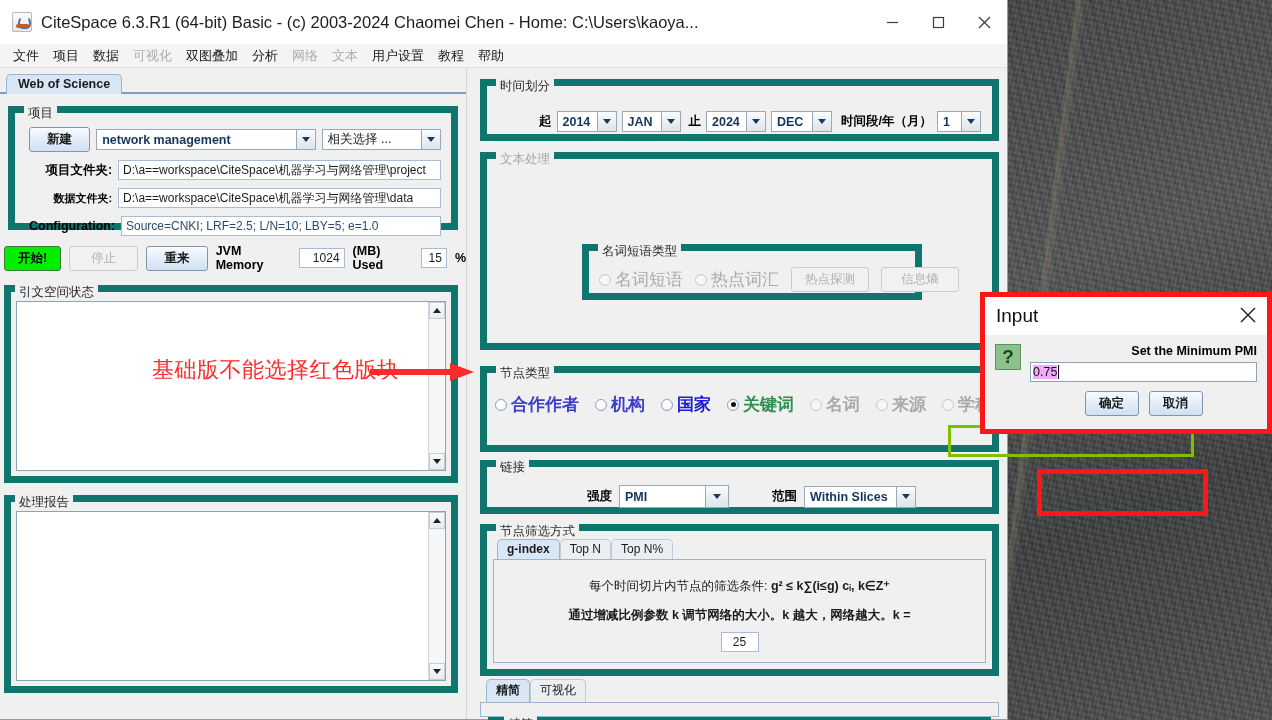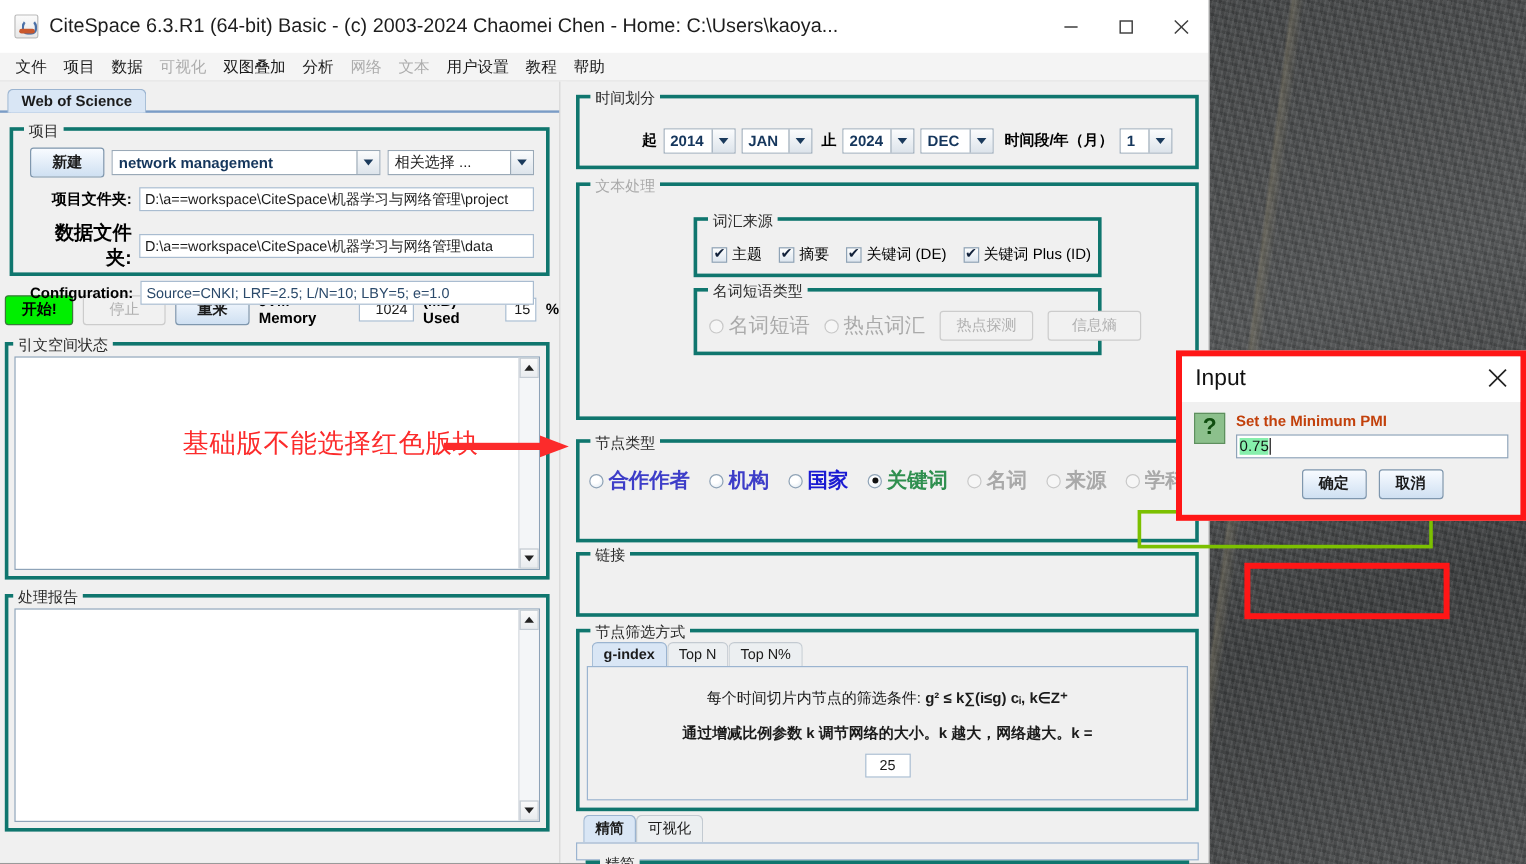--- a/index.html
+++ b/index.html
@@ -97,21 +97,21 @@
   }
   .tab {
     font-size:12.5px; font-weight:bold; color:#1b1b1b;
     background:#d9e6f5; border:1px solid #9bb4d0; border-bottom:none;
     border-radius:5px 5px 0 0; padding:2px 11px 3px 11px;
     position:relative; z-index:2;
   }
 
   
   .group {
-    border:3px solid #0f766e; margin:0; position:relative;
+    border:7px solid #0f766e; margin:0; position:relative;
     background:transparent;
   }
   .group > .gtitle {
     position:absolute; top:-8px; left:9px; background:#f0f0f0;
     padding:0 4px; font-size:12.5px; color:#2b2b2b; white-space:nowrap;
   }
   .group.dim > .gtitle { color:#a9a9a9; }
 
   
   .btn {
@@ -226,26 +226,26 @@
     height:38px; background:#ffffff; flex:0 0 auto; display:flex; align-items:center;
     padding:0 8px 0 11px; justify-content:space-between;
   }
   #dlg-title { font-size:19px; color:#111; }
   #dlg-body { flex:1 1 auto; padding:9px 10px 6px 10px; display:flex; gap:9px; }
   .qmark {
     width:26px;height:26px;flex:0 0 26px; background:#8cc08c; border:1px solid #5e8f5e;
     color:#0f4d0f; font-size:19px; font-weight:bold; display:flex;
     align-items:center; justify-content:center;
   }
-  #dlg-label { font-size:12.5px; font-weight:bold; color:#c2410c; margin-bottom:4px;}
+  #dlg-label { font-size:12.5px; font-weight:bold; color:#000000; margin-bottom:4px;text-align:right;}
   #dlg-input {
     background:#ffffff; border:1px solid #8ea3b8; height:20px; display:flex; align-items:center;
     padding:0 2px; font-size:12.5px;
   }
-  #dlg-input .sel { background:#86efac; color:#111; }
+  #dlg-input .sel { background:#f0abfc; color:#111; }
   #dlg-input .caret { width:1px; height:14px; background:#111; margin-left:1px; }
   #dlg-btns { display:flex; gap:10px; justify-content:center; margin-top:9px; }
   #dlg-btns .btn { min-width:54px; }
 </style>
 </head>
 <body>
 
 <div id="desktop"></div>
 
 <div id="app-window">
@@ -313,21 +313,21 @@
               </div>
           </div>
         </div>
 
         <div class="row" style="padding:8px 10px 0 14px; gap:6px;">
           <div style="width:86px; text-align:right; font-weight:bold; font-size:12.5px;">项目文件夹:</div>
           <div class="tf" style="width:334px;">D:\a==workspace\CiteSpace\机器学习与网络管理\project</div>
         </div>
 
         <div class="row" style="padding:8px 10px 0 14px; gap:6px;">
-          <div style="width:86px; text-align:right; font-weight:bold; font-size:16px;">数据文件夹:</div>
+          <div style="width:86px; text-align:right; font-weight:bold; font-size:11px;">数据文件夹:</div>
           <div class="tf" style="width:334px;">D:\a==workspace\CiteSpace\机器学习与网络管理\data</div>
         </div>
 
         <div class="row" style="padding:8px 10px 0 14px; gap:6px;">
           <div style="width:86px; text-align:right; font-weight:bold; font-size:12.5px;">Configuration:</div>
           <div class="tf" style="width:334px; color:#2b4a6b;">Source=CNKI; LRF=2.5; L/N=10; LBY=5; e=1.0</div>
         </div>
       </div>
 
       <div class="row" style="padding:14px 0 0 4px; gap:8px;">
@@ -413,41 +413,20 @@
             <div class="carrow">
                 <i></i>
               </div>
           </div>
         </div>
       </div>
 
       <div class="group dim" style="position:absolute; left:8px; top:84px; right:8px; height:198px;">
         <div class="gtitle">文本处理</div>
 
-        <div class="group" style="position:absolute; left:95px; top:26px; width:340px; height:50px;">
-          <div class="gtitle" style="background:#f0f0f0;">词汇来源</div>
-          <div class="row" id="term-source-options" style="position:absolute; left:12px; top:20px; gap:14px;">
-              <div class="check on">
-                <span class="box"></span>
-                <span>主题</span>
-              </div>
-              <div class="check on">
-                <span class="box"></span>
-                <span>摘要</span>
-              </div>
-              <div class="check on">
-                <span class="box"></span>
-                <span>关键词 (DE)</span>
-              </div>
-              <div class="check on">
-                <span class="box"></span>
-                <span>关键词 Plus (ID)</span>
-              </div>
-            </div>
-        </div>
 
         <div class="group" style="position:absolute; left:95px; top:85px; width:340px; height:56px;">
           <div class="gtitle" style="background:#f0f0f0;">名词短语类型</div>
           <div class="row" id="noun-phrase-row" style="position:absolute; left:10px; top:16px; gap:12px;">
               <div class="radio dis" style="color: rgb(170, 170, 170);">
                 <span class="dot"></span>
                 <span>名词短语</span>
               </div>
               <div class="radio dis" style="color: rgb(170, 170, 170);">
                 <span class="dot"></span>
@@ -489,20 +468,36 @@
             <div class="radio dis" style="color: rgb(169, 169, 169); font-weight: bold;">
               <span class="dot"></span>
               <span>学科</span>
             </div>
           </div>
       </div>
       <div class="hl-green" style="left: 476px; top: 357px; width: 246px; height: 32px; border-color: rgb(124, 192, 0);"></div>
 
       <div class="group" style="position:absolute; left:8px; top:392px; right:8px; height:54px;">
         <div class="gtitle">链接</div>
+        <div class="row" style="position:absolute; left:100px; top:18px; gap:7px;">
+          <div style="font-size:12.5px; font-weight:bold;">强度</div>
+          <div class="combo" style="width:110px; height:23px;">
+            <div class="cval">PMI</div>
+            <div class="carrow" style="width:23px; flex:0 0 23px;">
+                <i></i>
+              </div>
+          </div>
+          <div style="font-size:12.5px; font-weight:bold; margin-left:36px;">范围</div>
+          <div class="combo" style="width:112px; height:22px;">
+            <div class="cval">Within Slices</div>
+            <div class="carrow">
+                <i></i>
+              </div>
+          </div>
+        </div>
       </div>
       <div class="hl-red" style="left: 565px; top: 401px; width: 171px; height: 47px; border-color: rgb(255, 22, 22);"></div>
 
       <div class="group" style="position:absolute; left:8px; top:456px; right:8px; height:152px;">
         <div class="gtitle">节点筛选方式</div>
         <div class="itabs" id="node-selection-tabs" style="position:absolute; left:6px; top:7px;">
             <div class="itab">g-index</div>
             <div class="itab inactive">Top N</div>
             <div class="itab inactive">Top N%</div>
           </div>

